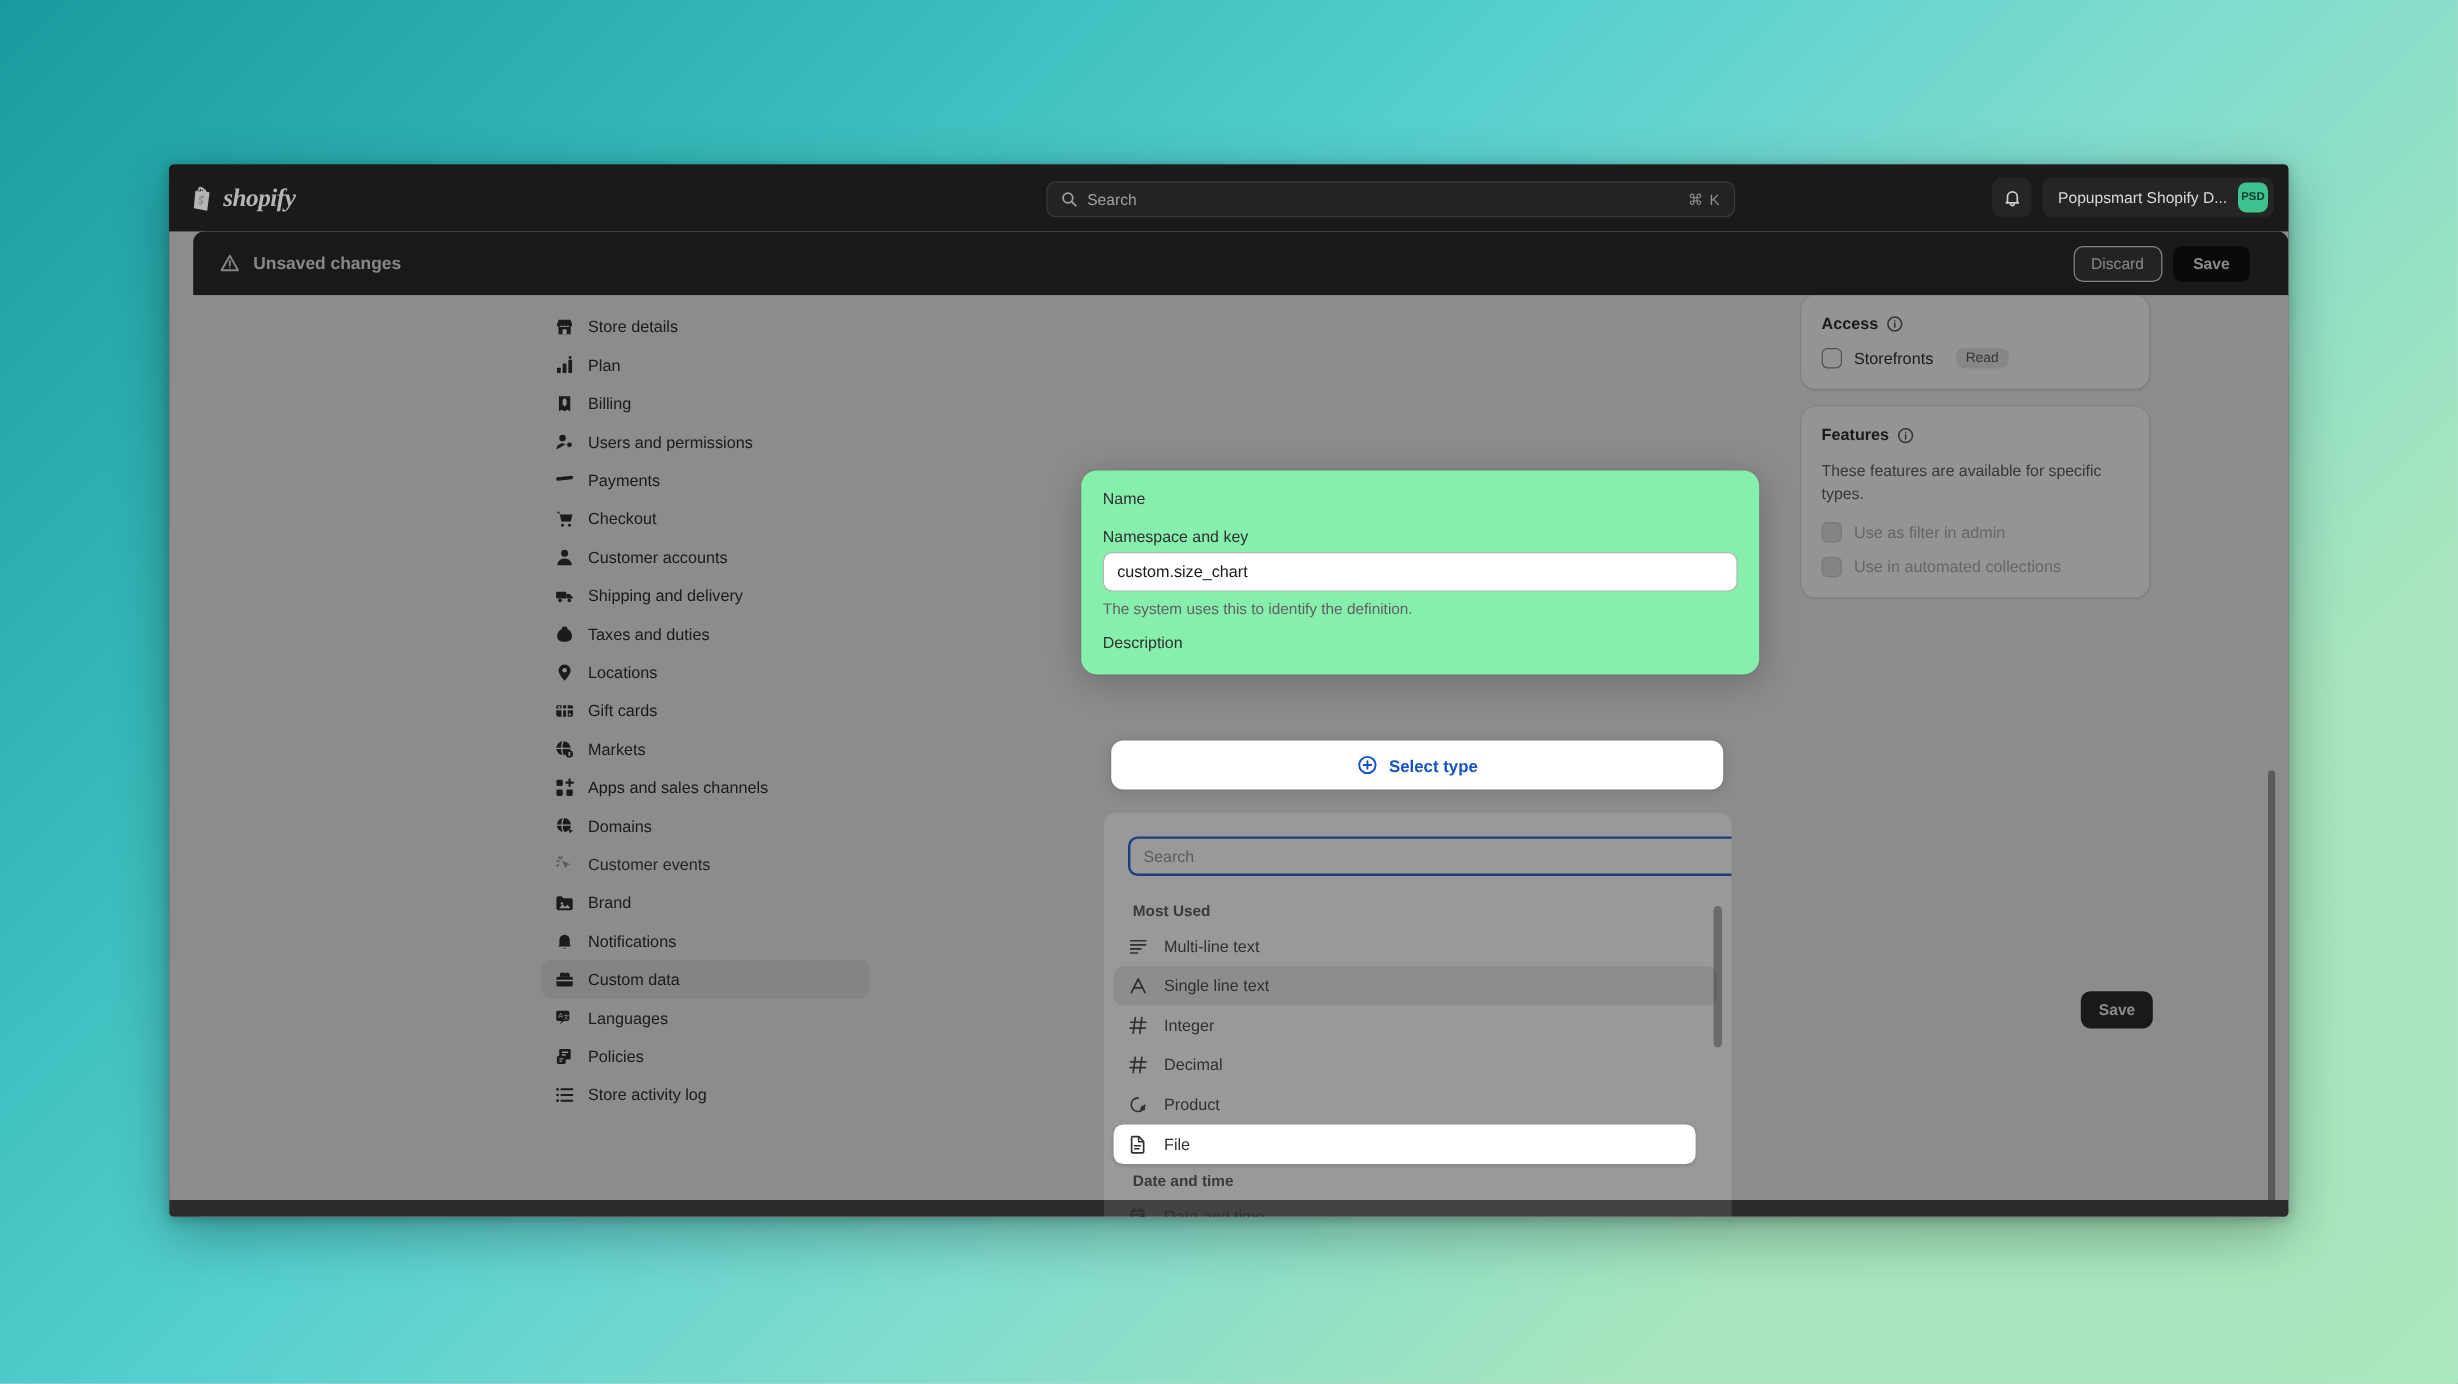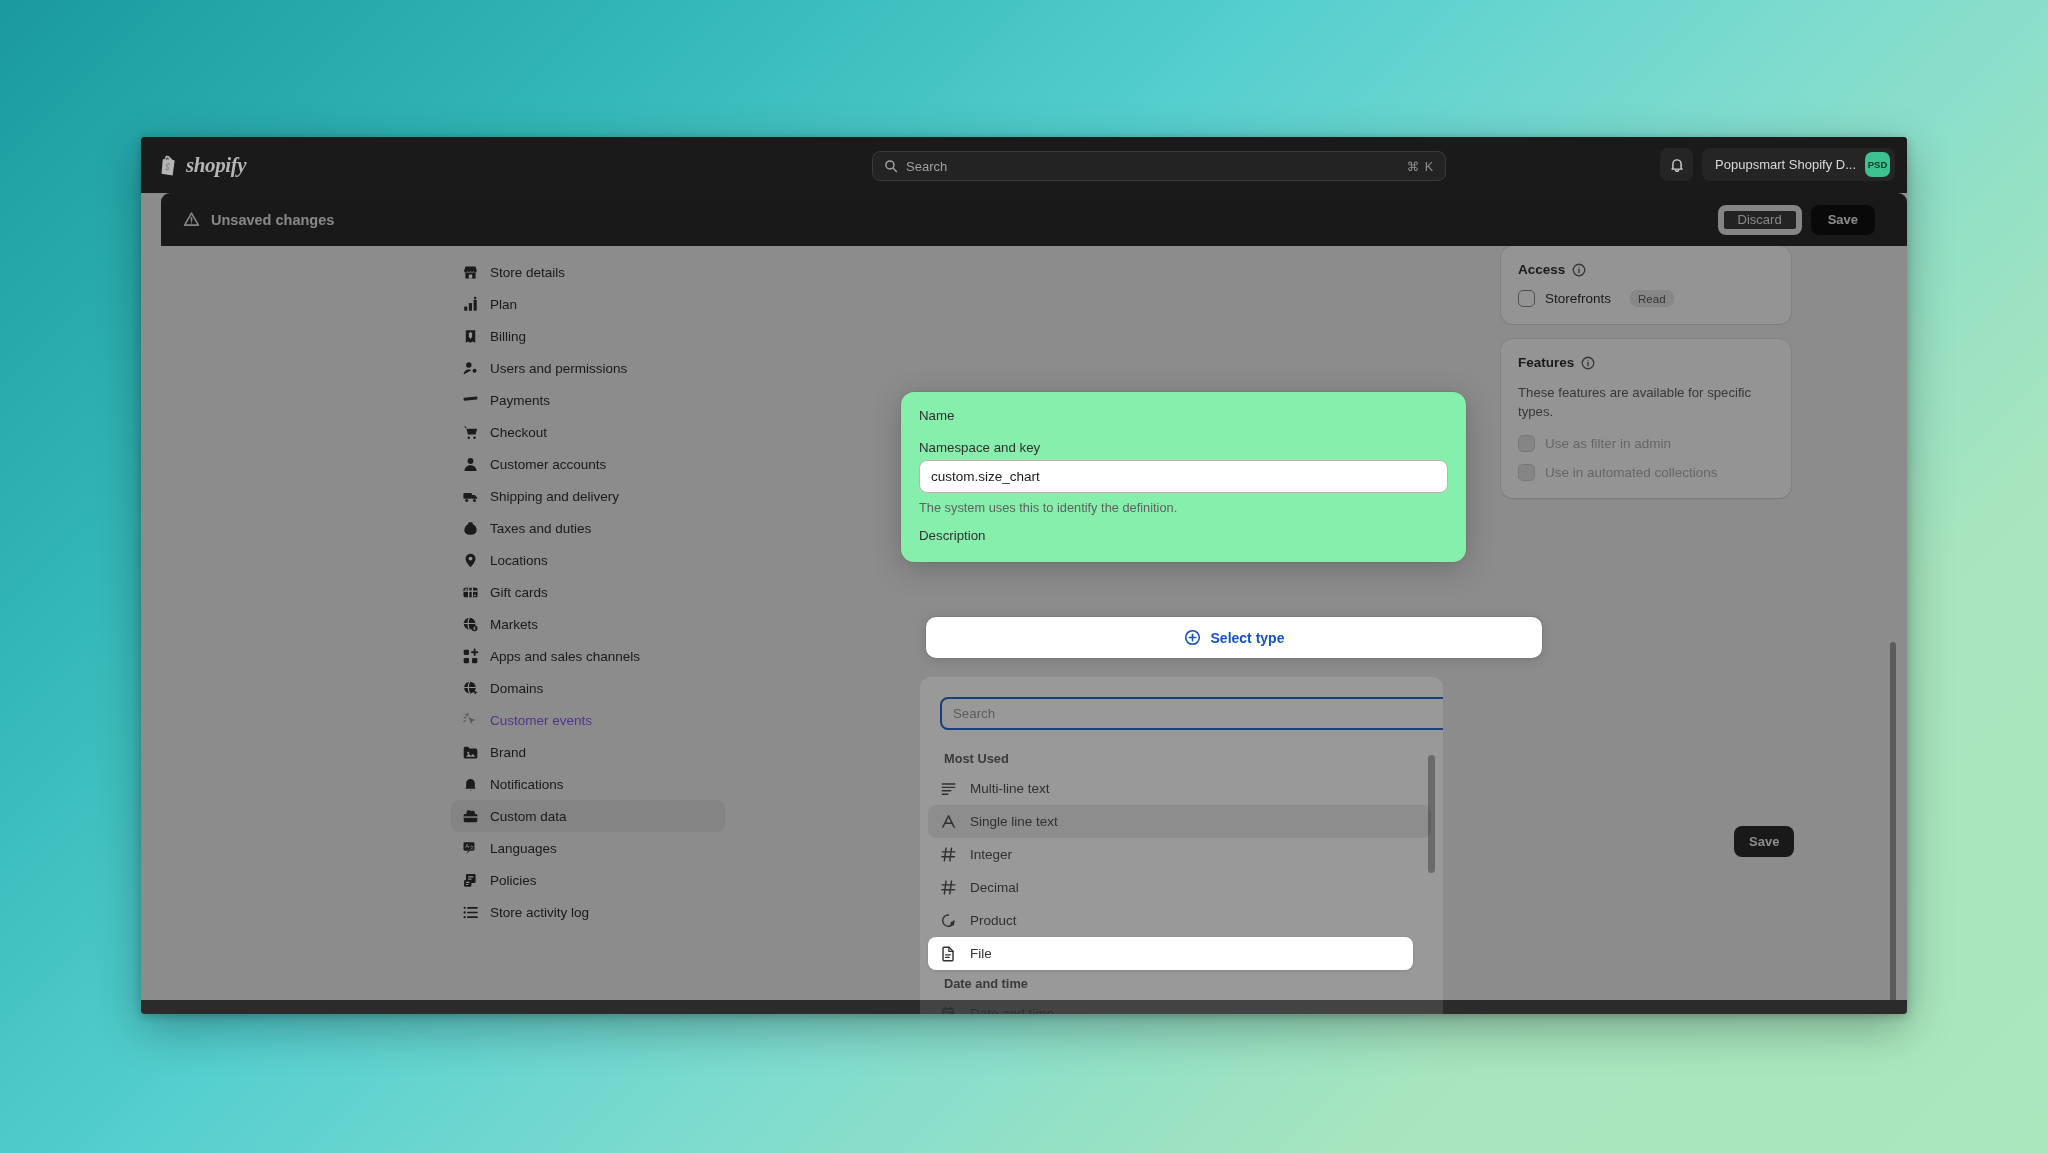--- a/index.html
+++ b/index.html
@@ -87,21 +87,21 @@
     background: #2b2b2b;
     border-radius: 9px 9px 0 0;
     display: flex; align-items: center;
     padding: 0 32px 0 22px;
   }
   #unsaved-bar .warn-ico { width: 17px; height: 17px; stroke: #e3e3e3; fill:none; stroke-width:1.7;}
   #unsaved-bar .lbl { color: #e8e8e8; font-size: 14.5px; font-weight: 600; margin-left: 11px; }
   #unsaved-bar .spacer { flex: 1; }
   .btn-discard {
     height: 30px; padding: 0 14px; border-radius: 8px;
-    background: #3d3d3d; border: 6px solid #e5e5e5;
+    background: #3d3d3d; border: 1px solid #e5e5e5;
     color: #e8e8e8; font-size: 13px; font-weight: 500;
     display:flex; align-items:center; cursor:pointer;
   }
   .btn-save-top {
     height: 30px; padding: 0 17px; border-radius: 8px;
     background: #111; color: #f0f0f0;
     font-size: 13px; font-weight: 600;
     display:flex; align-items:center; margin-left: 9px; cursor:pointer;
   }
   
@@ -117,21 +117,21 @@
     width: 290px; height: 768px;
   }
   .nav-item {
     height: 32px; margin: 0 8px; border-radius: 8px;
     display: flex; align-items: center; gap: 11px;
     padding-left: 11px; cursor: pointer;
   }
   .nav-item.selected { background: #e3e3e3; }
   .nav-item .nv-ico { width:17px; height:17px; display:block; flex:none; }
   .nav-item .nv-lbl { font-size: 13.5px; color: #303030; }
-  .nav-item.dim .nv-lbl { color: #8b5cf6; }
+  .nav-item.dim .nv-lbl { color: #404040; }
   .nav-item.dim .nv-ico { opacity: .45; }
   #nav-top-pad { height: 10px; }
   
   #right-panels {
     position: absolute; left: 1340px; top: 0px;
     width: 290px;
   }
   .panel {
     background: #fff; border-radius: 12px;
     box-shadow: 0 0 0 1px rgba(0,0,0,0.06), 0 1px 2px rgba(0,0,0,0.07);
@@ -199,21 +199,21 @@
     background: #fff; display: flex; align-items: center;
     padding: 0 11px; font-size: 13.5px; color: #1a1a1a;
   }
   .fld-input .val { flex: 1; }
   .fld-input .count { color: #6d6d6d; font-size: 13px; }
   .helper { font-size: 12.8px; color: #616161; margin: 7px 0 13px 0; }
   .gap12 { height: 12px; }
   
   #select-type-btn {
     position: absolute; left: 785px; top: 480px;
-    width: 616px; height: 41px;
+    width: 510px; height: 41px;
     background: #fff; border-radius: 10px;
     display: flex; align-items: center; justify-content: center;
     gap: 10px;
     box-shadow: 0 2px 12px rgba(0,0,0,0.14), 0 0 0 1px rgba(0,0,0,0.05);
     z-index: 7; cursor: pointer;
   }
   #select-type-btn .lbl { color: #1453c4; font-size: 14px; font-weight: 650; }
   .plus-ico { width: 17px; height: 17px; stroke:#1453c4; fill:none; stroke-width:1.7; }
   
   #type-popover {

